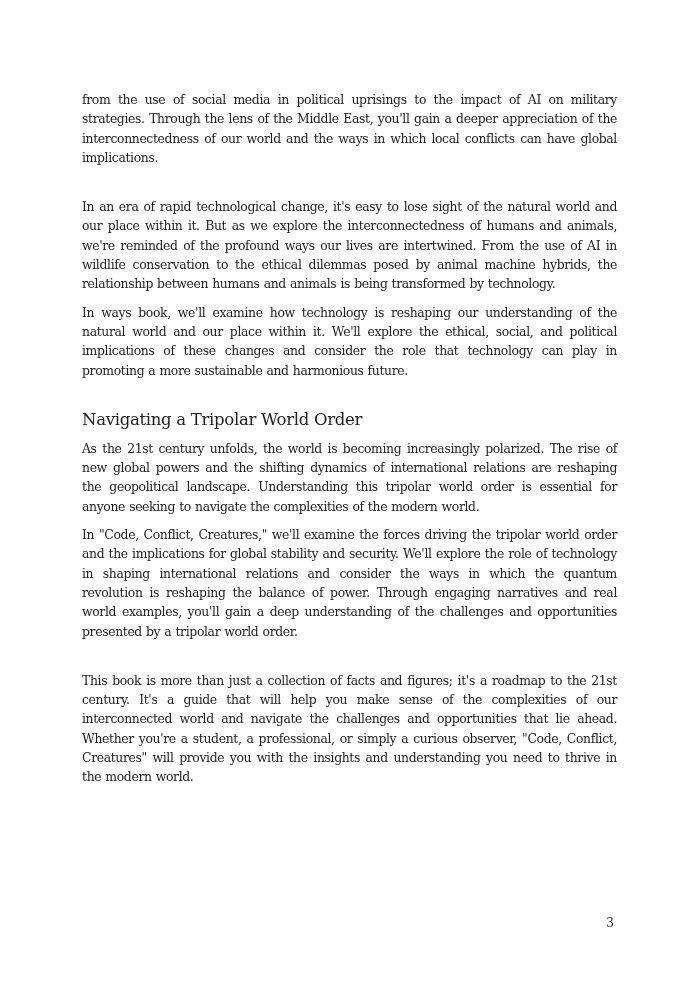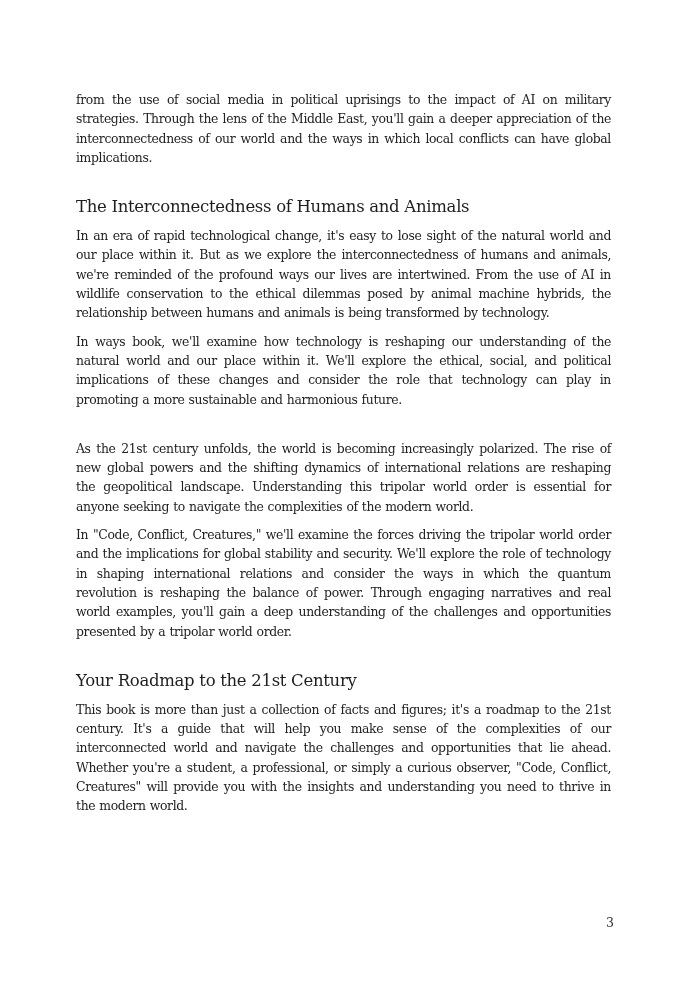--- a/index.html
+++ b/index.html
@@ -10,21 +10,21 @@
   body {
     width: 699px;
     height: 992px;
     position: relative;
     overflow: hidden;
     font-family: "DejaVu Serif", "Liberation Serif", serif;
     color: #222222;
   }
   .page {
     position: absolute;
-    left: 76px;
+    left: 82px;
     top: 90px;
     width: 535px;
   }
   p {
     margin: 0 0 9px 0;
     font-size: 12.4px;
     line-height: 19.3px;
     text-align: justify;
     letter-spacing: -0.35px;
     word-spacing: 0.5px;
@@ -46,29 +46,28 @@
     color: #333;
   }
 </style>
 </head>
 <body>
 
 <div class="page">
   <p>from the use of social media in political uprisings to the impact of AI on military strategies. Through the lens of the Middle East, you'll gain a deeper appreciation of the interconnectedness of our world and the ways in which local conflicts can have global implications.</p>
 
   <section class="sec1">
-    <h2>The Interconnectedness of Humans and Animals</h2>
     <p>In an era of rapid technological change, it's easy to lose sight of the natural world and our place within it. But as we explore the interconnectedness of humans and animals, we're reminded of the profound ways our lives are intertwined. From the use of AI in wildlife conservation to the ethical dilemmas posed by animal machine hybrids, the relationship between humans and animals is being transformed by technology.</p>
     <p>In ways book, we'll examine how technology is reshaping our understanding of the natural world and our place within it. We'll explore the ethical, social, and political implications of these changes and consider the role that technology can play in promoting a more sustainable and harmonious future.</p>
   </section>
 
   <section class="sec">
+    <h2>Navigating a Tripolar World Order</h2>
     <p>As the 21st century unfolds, the world is becoming increasingly polarized. The rise of new global powers and the shifting dynamics of international relations are reshaping the geopolitical landscape. Understanding this tripolar world order is essential for anyone seeking to navigate the complexities of the modern world.</p>
     <p>In "Code, Conflict, Creatures," we'll examine the forces driving the tripolar world order and the implications for global stability and security. We'll explore the role of technology in shaping international relations and consider the ways in which the quantum revolution is reshaping the balance of power. Through engaging narratives and real world examples, you'll gain a deep understanding of the challenges and opportunities presented by a tripolar world order.</p>
   </section>
 
   <section class="sec">
-    <h2>Your Roadmap to the 21st Century</h2>
     <p>This book is more than just a collection of facts and figures; it's a roadmap to the 21st century. It's a guide that will help you make sense of the complexities of our interconnected world and navigate the challenges and opportunities that lie ahead. Whether you're a student, a professional, or simply a curious observer, "Code, Conflict, Creatures" will provide you with the insights and understanding you need to thrive in the modern world.</p>
   </section>
 </div>
 
 <div class="page-number">3</div>
 
 </body></html>

